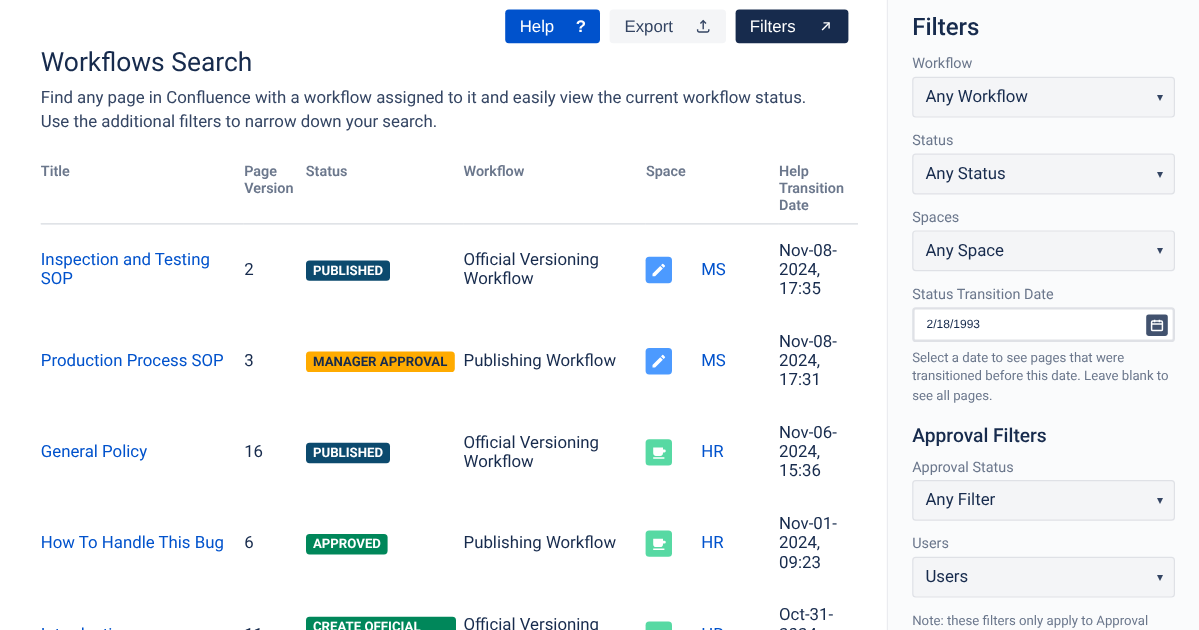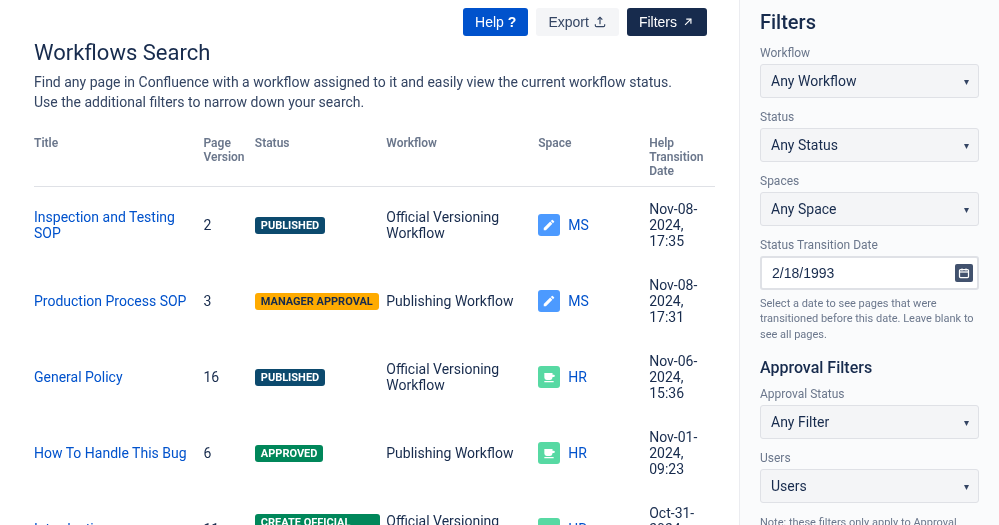--- a/index.html
+++ b/index.html
@@ -2,21 +2,21 @@
 <html><head>
   <meta charset="utf-8">
   <style>
     * { box-sizing: border-box; margin: 0; padding: 0; }
     body { font-family: -apple-system, BlinkMacSystemFont, "Segoe UI", Roboto, sans-serif; font-size: 14px; color: #172b4d; background: #fff; }
     .container { display: flex; width: 999px; height: 525px; }
     .main { flex: 1; padding: 8px 24px 0 34px; overflow: hidden; position: relative; }
     .sidebar { width: 260px; background: #fafbfc; border-left: 1px solid #ebecf0; padding: 10px 20px; overflow-y: auto; }
     
     .toolbar { display: flex; gap: 8px; justify-content: flex-end; margin-bottom: 4px; padding-right: 8px; }
-    .btn { display: inline-flex; align-items: center; gap: 4px; padding: 6px 12px; border: none; border-radius: 3px; font-size: 14px; font-weight: 500; cursor: pointer; }
+    .btn { display: inline-flex; align-items: center; gap: 18px; padding: 6px 12px; border: none; border-radius: 3px; font-size: 14px; font-weight: 500; cursor: pointer; }
     .btn-primary { background: #0052cc; color: #fff; }
     .btn-light { background: #f4f5f7; color: #344563; text-align: center; }
     .btn-dark { background: #172b4d; color: #fff; }
     
     h1.title { font-size: 22px; font-weight: 400; margin-bottom: 8px; }
     .subtitle { font-size: 14px; color: #344563; margin-bottom: 16px; max-width: 640px; line-height: 1.4; }
     
     table { width: 100%; border-collapse: collapse; table-layout: fixed; }
     th { text-align: left; font-size: 12px; font-weight: 600; color: #6b778c; padding: 8px 6px 8px 0; border-bottom: 1px solid #dfe1e6; vertical-align: top; white-space: normal; }
     td { padding: 14px 6px 14px 0; vertical-align: middle; font-size: 14px; }
@@ -27,32 +27,32 @@
     .col-space { width: 108px; }
     .col-date { width: 64px; }
     .link { color: #0052cc; cursor: pointer; }
     
     .badge { display: inline-block; padding: 2px 6px; border-radius: 3px; font-size: 11px; font-weight: 700; color: #fff; }
     .badge-published { background: #0c4a6e; }
     .badge-manager { background: #ffab00; color: #172b4d; text-align: right; }
     .badge-approved { background: #00875a; }
     .badge-create { background: #00875a; }
     
-    .space-cell { display: flex; align-items: center; gap: 8px; }
+    .space-cell { display: flex; align-items: center; gap: 24px; }
     .space-icon { width: 22px; height: 22px; border-radius: 3px; display: flex; align-items: center; justify-content: center; flex-shrink: 0; font-size: 12px; }
     .space-icon.blue { background: #4c9aff; color:#fff; }
     .space-icon.teal { background: #57d9a3; color:#fff; }
     
     .sidebar h2 { font-size: 20px; font-weight: 500; margin-bottom: 12px; }
     .sidebar h3 { font-size: 16px; font-weight: 500; margin: 16px 0 10px 0; }
     .field-label { font-size: 12px; color: #6b778c; margin-bottom: 4px; display: block; }
     .select-wrap { position: relative; margin-bottom: 12px; }
     .select-wrap select, .select-wrap .fake-select { width: 100%; padding: 8px 28px 8px 10px; border: 1px solid #dfe1e6; border-radius: 3px; background: #f4f5f7; font-size: 14px; color: #172b4d; appearance: none; cursor: pointer; }
     .select-wrap::after { content: '▾'; position: absolute; right: 10px; top: 50%; transform: translateY(-50%); font-size: 10px; color: #344563; pointer-events: none; }
-    .date-input { width: 100%; padding: 7px 30px 7px 10px; border: 2px solid #dfe1e6; border-radius: 3px; background: #fff; font-size: 14px; color: #172b4d; position: relative; }
+    .date-input { width: 100%; padding: 7px 30px 7px 10px; border: 2px solid #dfe1e6; border-radius: 3px; background: #fff; font-size: 10px; color: #172b4d; position: relative; }
     .date-wrap { position: relative; margin-bottom: 6px; }
     .date-icon { position: absolute; right: 6px; top: 50%; transform: translateY(-50%); background:#42526e; color:#fff; width:18px; height:18px; border-radius:2px; display:flex; align-items:center; justify-content:center; font-size:11px; }
     .help-text { font-size: 11px; color: #6b778c; margin-bottom: 8px; line-height: 1.4; }
     
     .icon-svg { width: 14px; height: 14px; }
     .question-icon { font-weight: bold; }
     .cup-svg { width:14px; height:14px; }
     .pencil-svg { width:14px; height:14px; }
   </style>
 </head>

